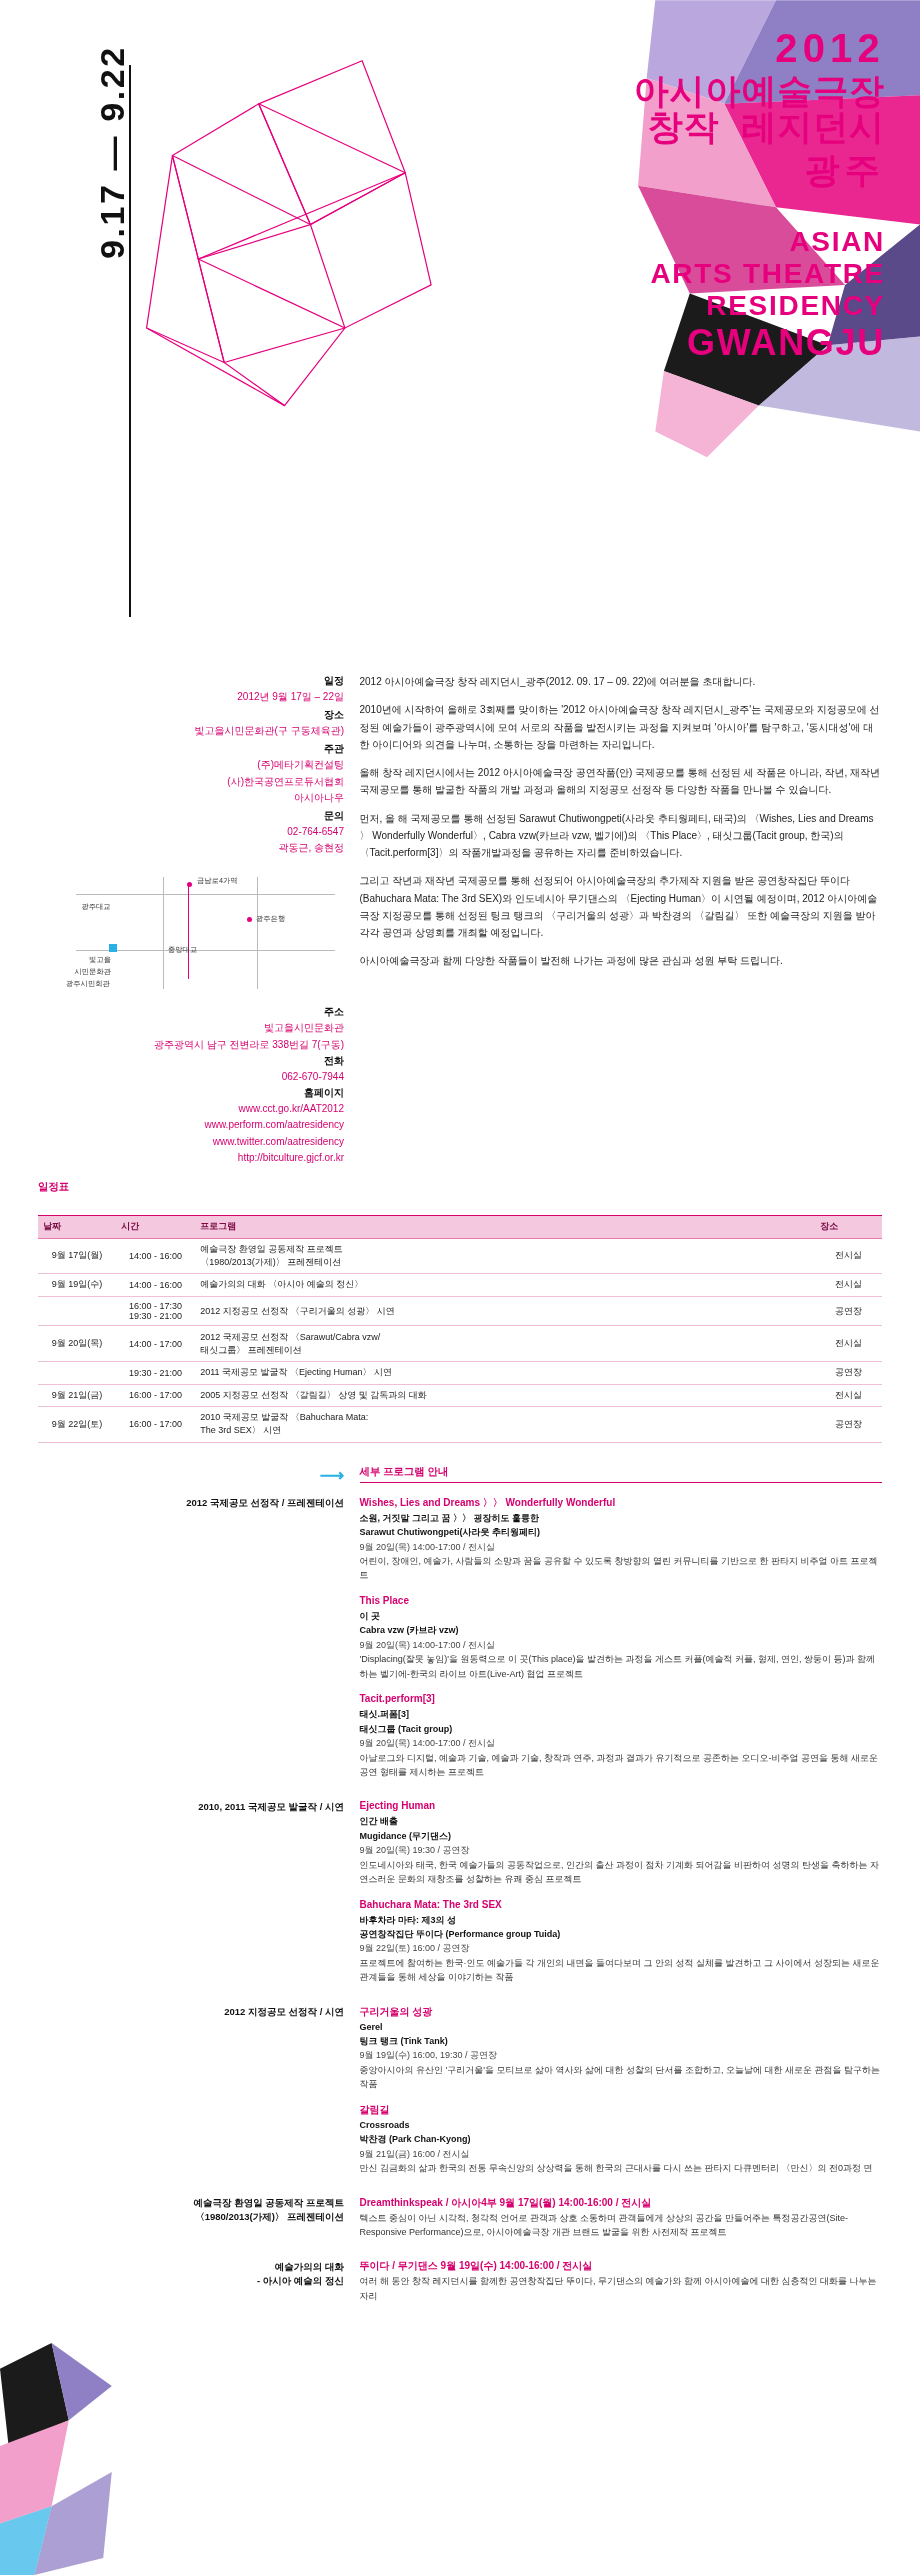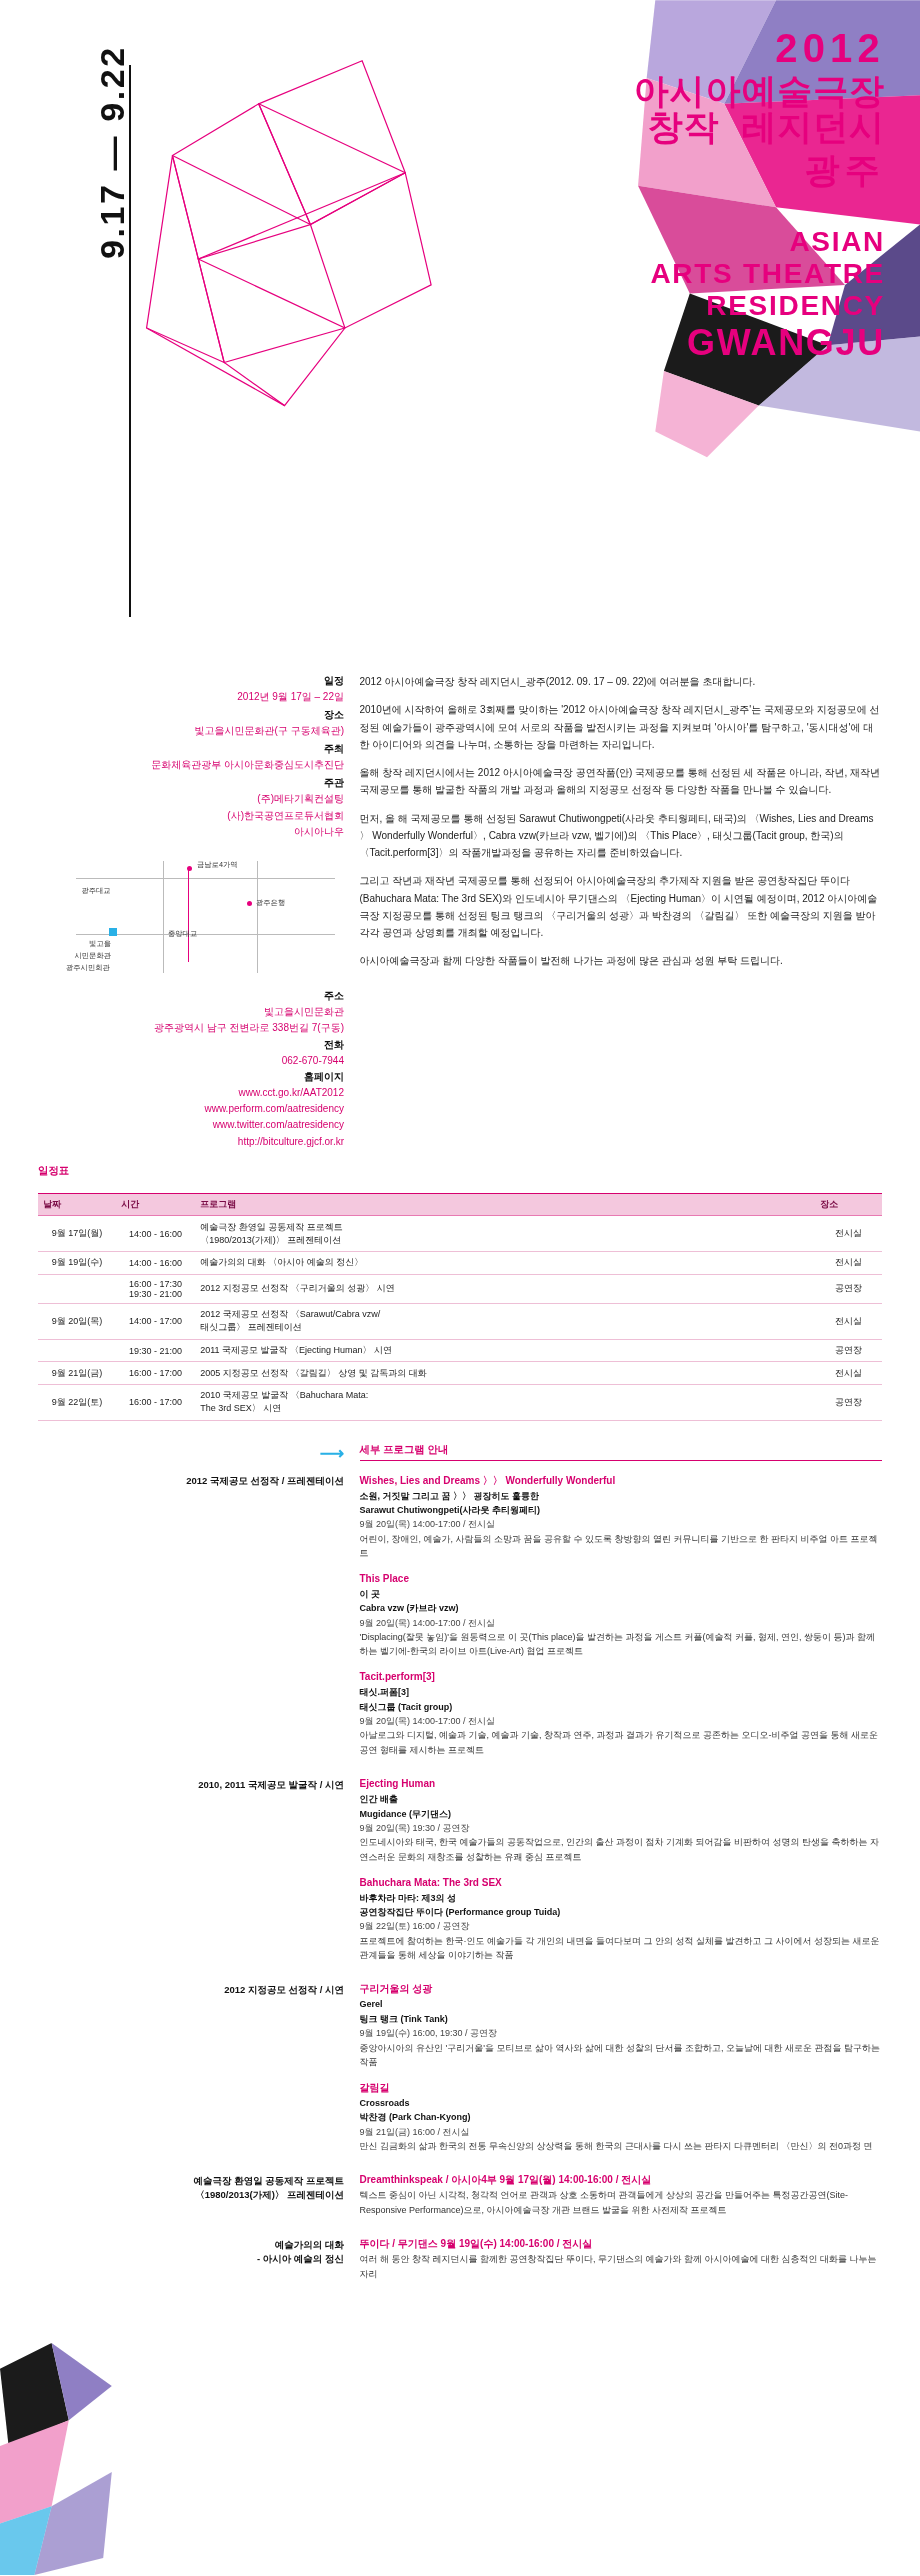--- a/index.html
+++ b/index.html
@@ -94,21 +94,21 @@
   .map-sq { position:absolute; width:7.8px; height:7.8px; background:#29b0e6; }
   .map-txt { position:absolute; font-size:7.3px; color:#333; white-space:nowrap; }
   .map-line { position:absolute; background:#bbb; }
   .map-line.pink { background:#e6007e; }
 
   
   .sched-wrap { padding:14px 38px 0 38px; }
   .sched-title {
     font-size:10.4px; font-weight:bold; color:#d6006e;
     border-bottom:0.9px solid #d6006e;
-    padding-bottom:15px; margin-bottom:0;
+    padding-bottom:21px; margin-bottom:0;
   }
   table.sched {
     width:100%; border-collapse:collapse; font-size:9px;
   }
   table.sched th {
     background:#f4c8de; color:#7a0b45; font-weight:bold;
     padding:4.3px 5.2px; text-align:left;
     border-bottom:0.9px solid #e87ab2;
   }
   table.sched td {
@@ -207,28 +207,29 @@
       <div id="info-rows">
           <div class="row">
             <div class="lab">일정</div>
             <div class="val">2012년 9월 17일 – 22일</div>
           </div>
           <div class="row">
             <div class="lab">장소</div>
             <div class="val">빛고을시민문화관(구 구동체육관)</div>
           </div>
           <div class="row">
-            <div class="lab">주최</div>
-            <div class="val">문화체육관광부 아시아문화중심도시추진단</div>
-          </div>
-          <div class="row">
             <div class="lab">주관</div>
             <div class="val">(주)메타기획컨설팅</div>
             <div class="val">(사)한국공연프로듀서협회</div>
             <div class="val">아시아나우</div>
+          </div>
+          <div class="row">
+            <div class="lab">문의</div>
+            <div class="val">02-764-6547</div>
+            <div class="val">곽동근, 송현정</div>
           </div>
         </div>
 
       <div class="map">
         <div class="map-line" style="left:17px;top:26px;width:259px;height:0.9px;"></div>
         <div class="map-line" style="left:17px;top:82px;width:259px;height:0.9px;"></div>
         <div class="map-line" style="left:104px;top:8.6px;width:0.9px;height:112px;"></div>
         <div class="map-line" style="left:198px;top:8.6px;width:0.9px;height:112px;"></div>
         <div class="map-line pink" style="left:129px;top:15.5px;width:0.9px;height:95px;"></div>
         <div class="map-dot" style="left:128px;top:14px;"></div>

